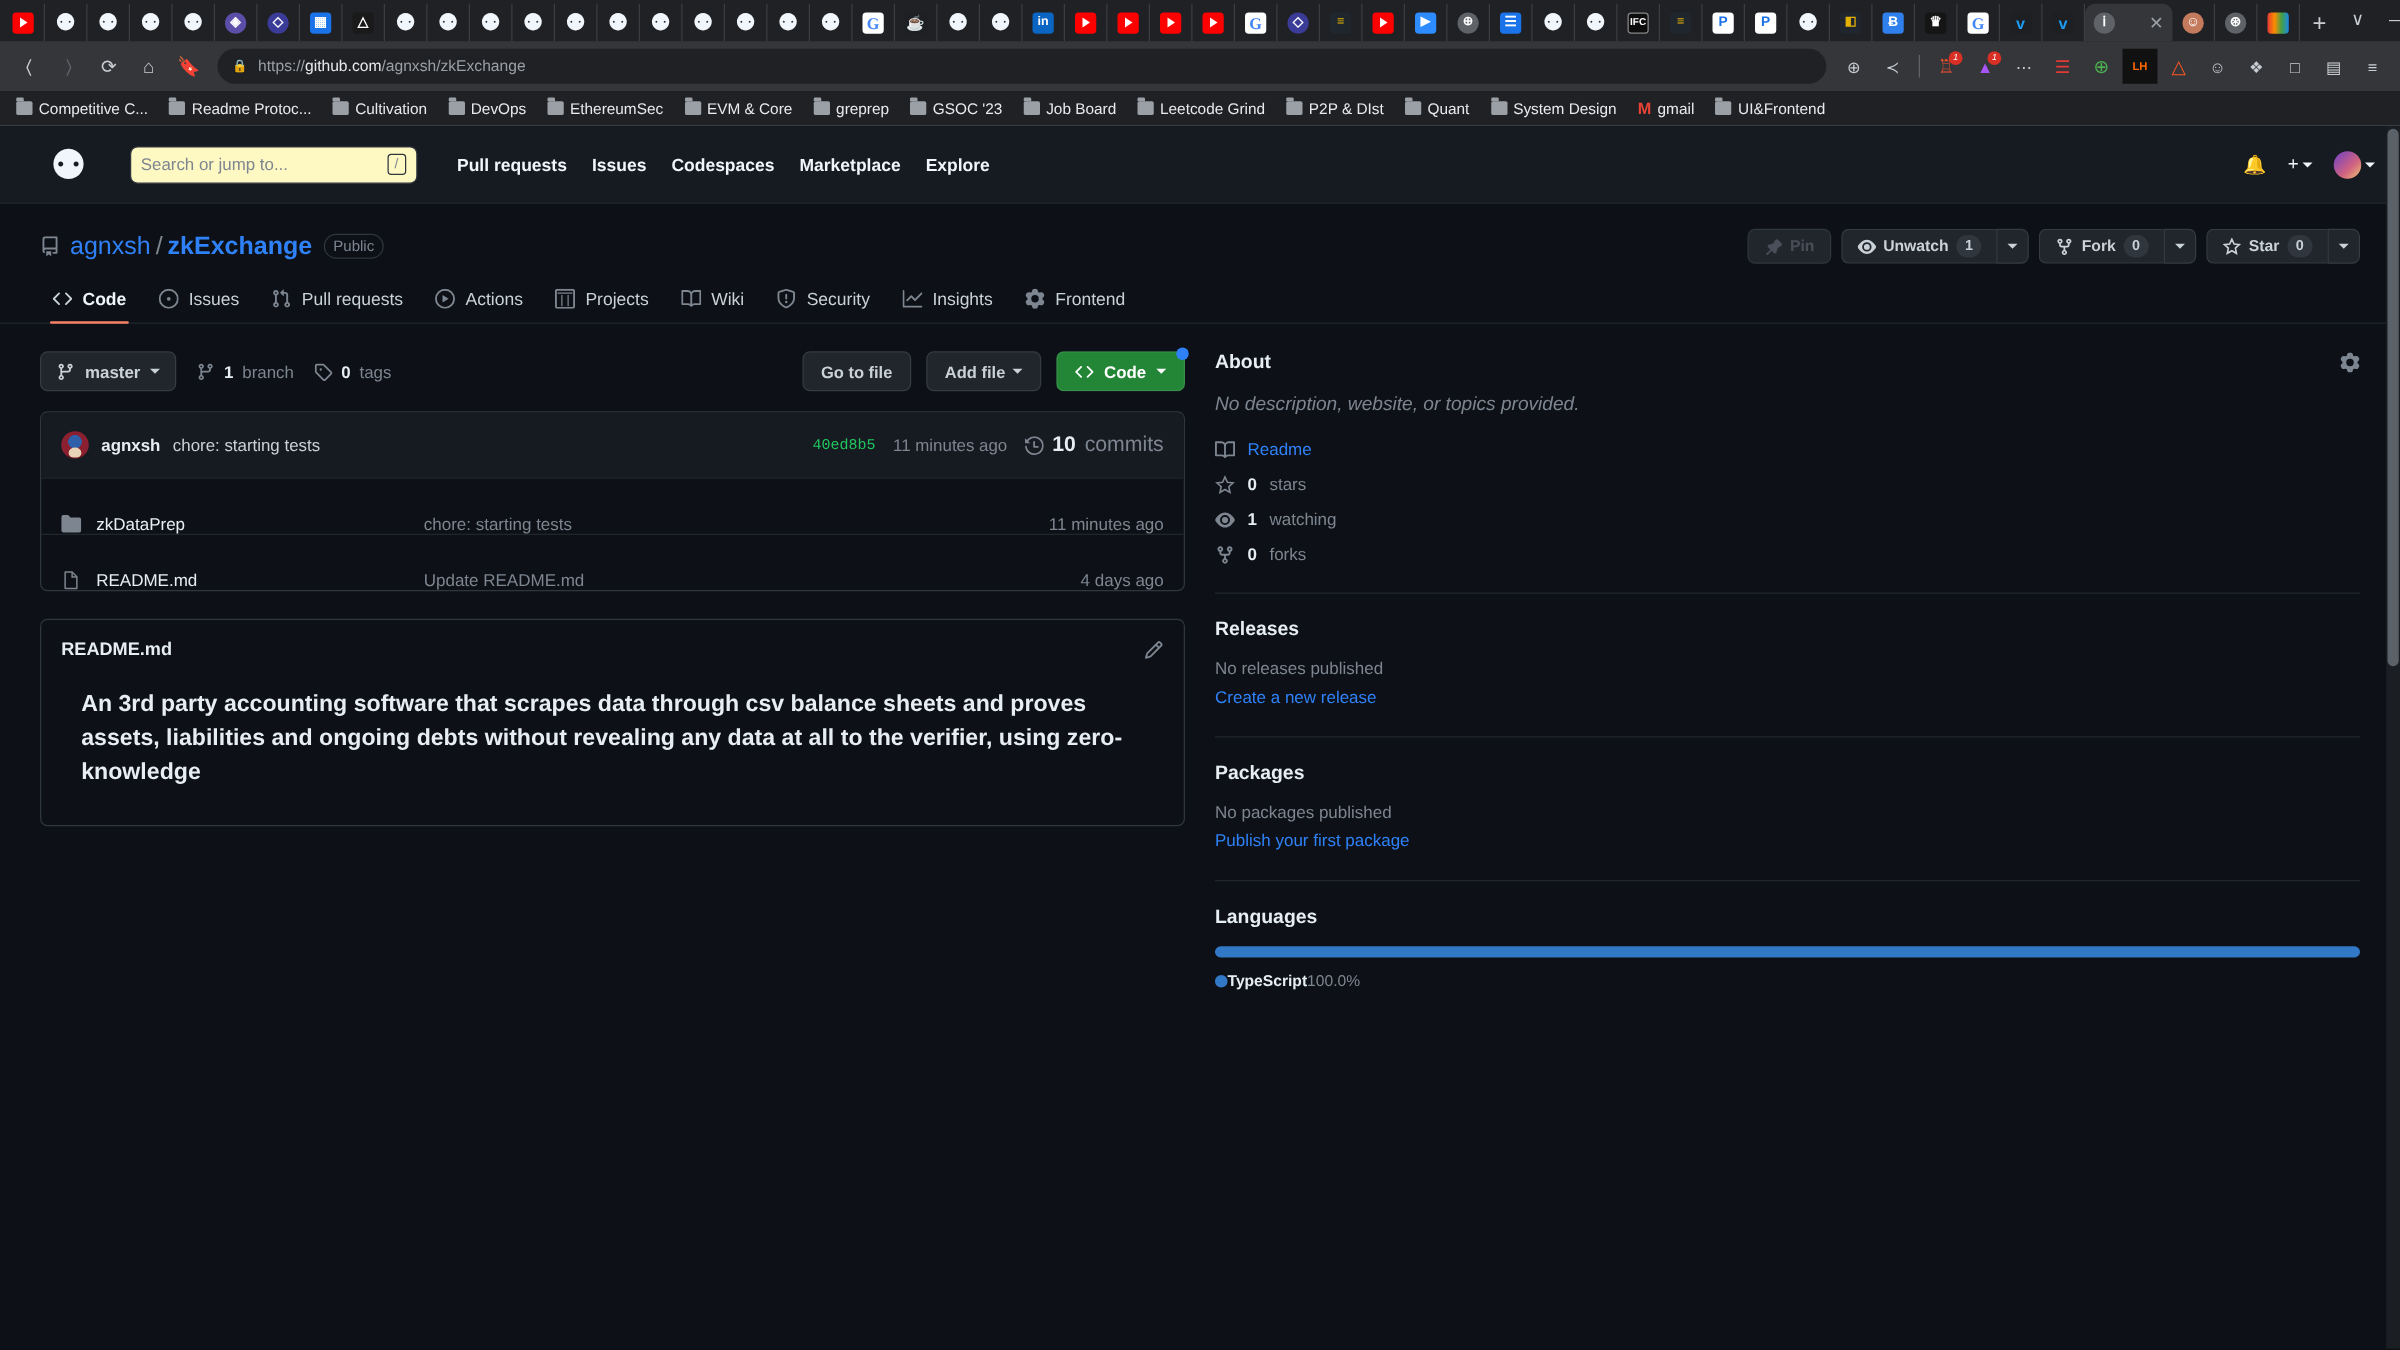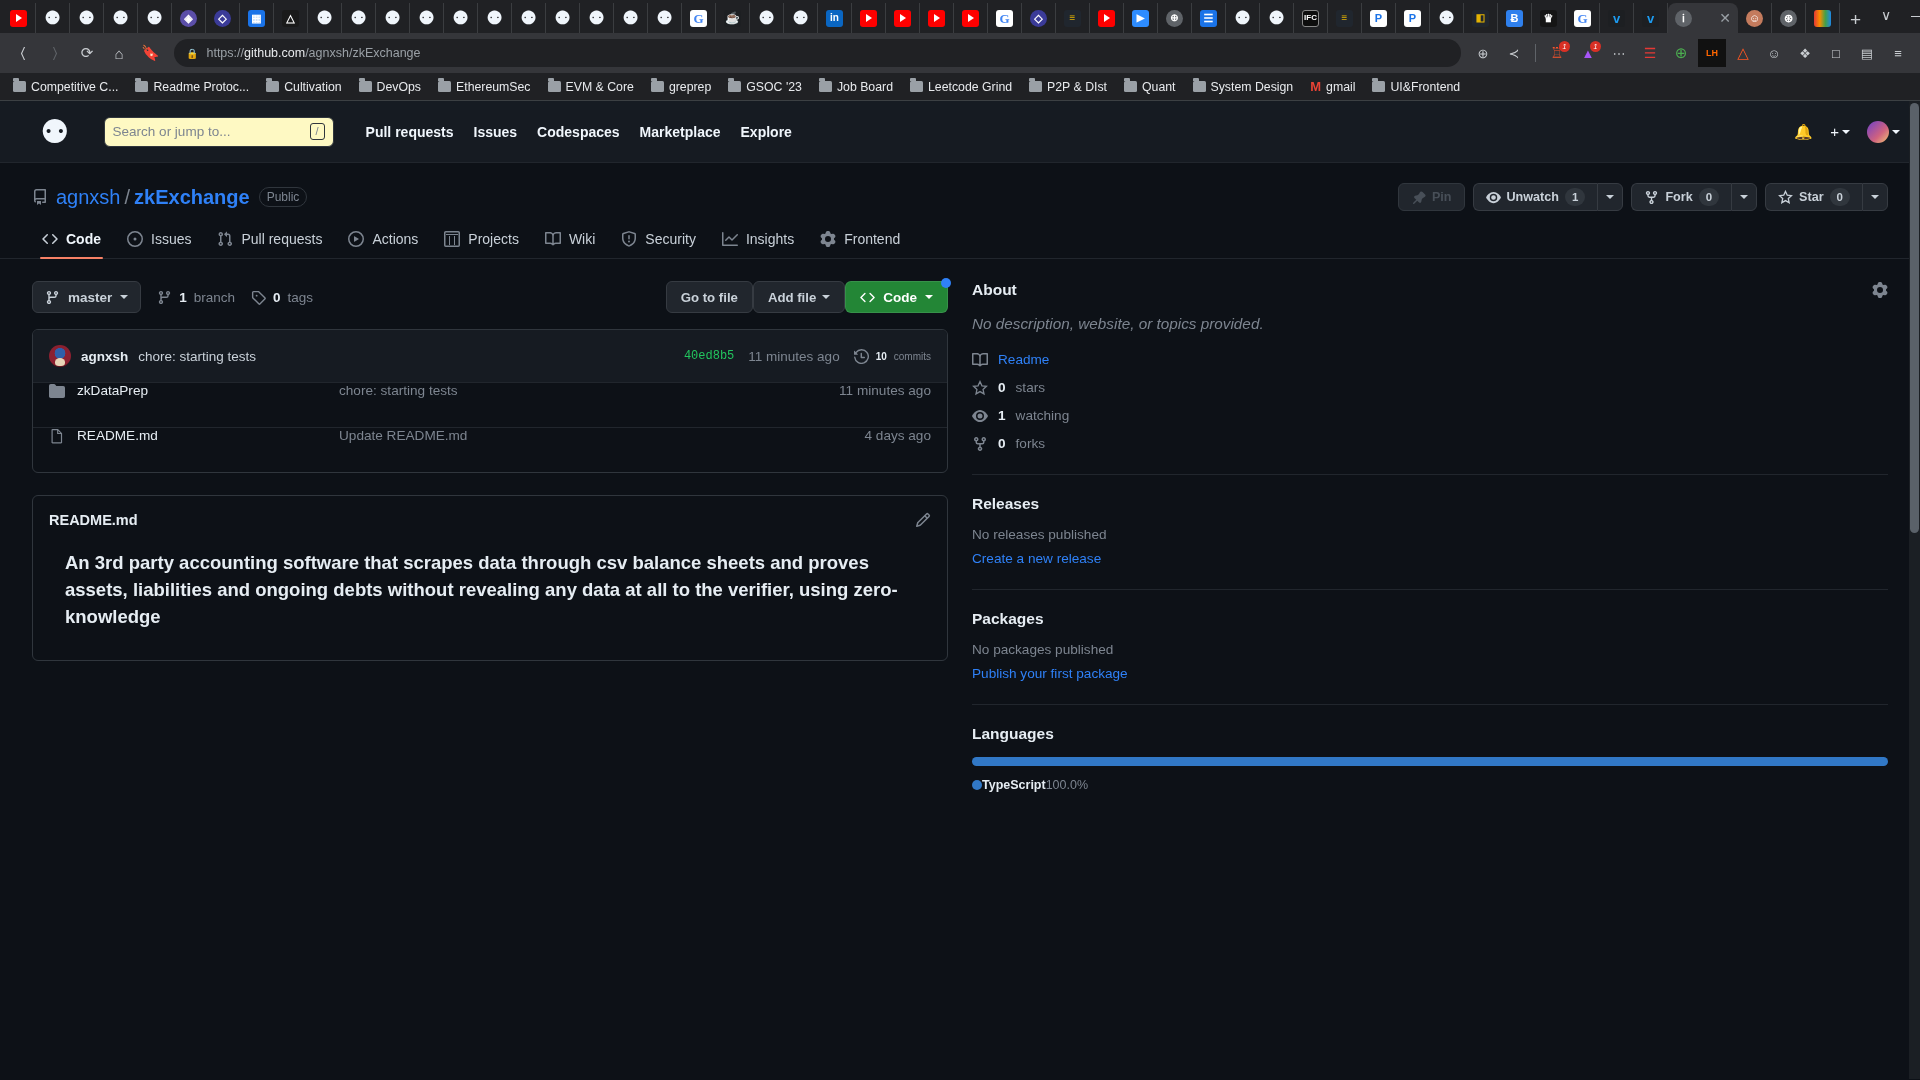--- a/index.html
+++ b/index.html
@@ -199,21 +199,21 @@
   .col-side { flex: 1; }
 
   .branch-row { display: flex; align-items: center; gap: 16px; margin-bottom: 16px; }
   .branch-btn {
     background: #21262d; border: 1px solid #363b42; border-radius: 6px;
     color: #c9d1d9; font-size: 13.5px; font-weight: 600;
     display: flex; align-items: center; gap: 8px; padding: 0 12px; height: 32px;
   }
   .meta-link { display: flex; align-items: center; gap: 7px; color: #7d8590; font-size: 13.5px; }
   .meta-link b { color: #e6edf3; }
-  .right-btns { margin-left: auto; display: flex; align-items: center; gap: 0; text-align: right; }
+  .right-btns { margin-left: auto; display: flex; align-items: center; gap: 12px; text-align: right; }
   .btn-lg { height: 32px; font-size: 13.2px; padding: 0 14px; }
   .btn-code {
     background: #238636; border: 1px solid rgba(240,246,252,0.1); color: #fff;
     border-radius: 6px; height: 32px; display: flex; align-items: center;
     gap: 8px; padding: 0 14px; font-size: 13.5px; font-weight: 600; position: relative;
   }
   .blue-dot {
     position: absolute; top: -4px; right: -4px; width: 10px; height: 10px;
     border-radius: 50%; background: #2f81f7;
   }
@@ -230,25 +230,25 @@
   }
   .commit-avatar::after{
     content:""; position:absolute; bottom:1px; left:6px; width:10px; height:8px;
     background:#e8d5b7; border-radius:50% 50% 40% 40%;
   }
   .commit-author { color: #e6edf3; font-size: 13.5px; font-weight: 600; }
   .commit-msg { color: #c9d1d9; font-size: 13.5px; }
   .commit-right { margin-left: auto; display: flex; align-items: center; gap: 14px; }
   .sha { font-family: "Liberation Mono", monospace; color: #22c55e; font-size: 12px; }
   .commit-time { color: #7d8590; font-size: 13.5px; }
-  .commits-count { display: flex; align-items: center; gap: 7px; color: #7d8590; font-size: 10px; }
+  .commits-count { display: flex; align-items: center; gap: 7px; color: #7d8590; font-size: 17px; }
   .commits-count b { color: #e6edf3; }
 
   .file-row {
-    display: flex; align-items: flex-start; height: 45px; padding: 0 16px;
+    display: flex; align-items: flex-end; height: 45px; padding: 0 16px;
     border-top: 1px solid #21262d; font-size: 13.6px;
   }
   .file-ico { color: #7d8590; width: 28px; display: flex; }
   .file-name { color: #e6edf3; width: 262px; }
   .file-msg { color: #7d8590; flex: 1; }
   .file-time { color: #7d8590; }
 
   .readme-box { border: 1px solid #30363d; border-radius: 6px; margin-top: 22px; }
   .readme-head {
     display: flex; align-items: center; padding: 16px 16px 0 16px;

